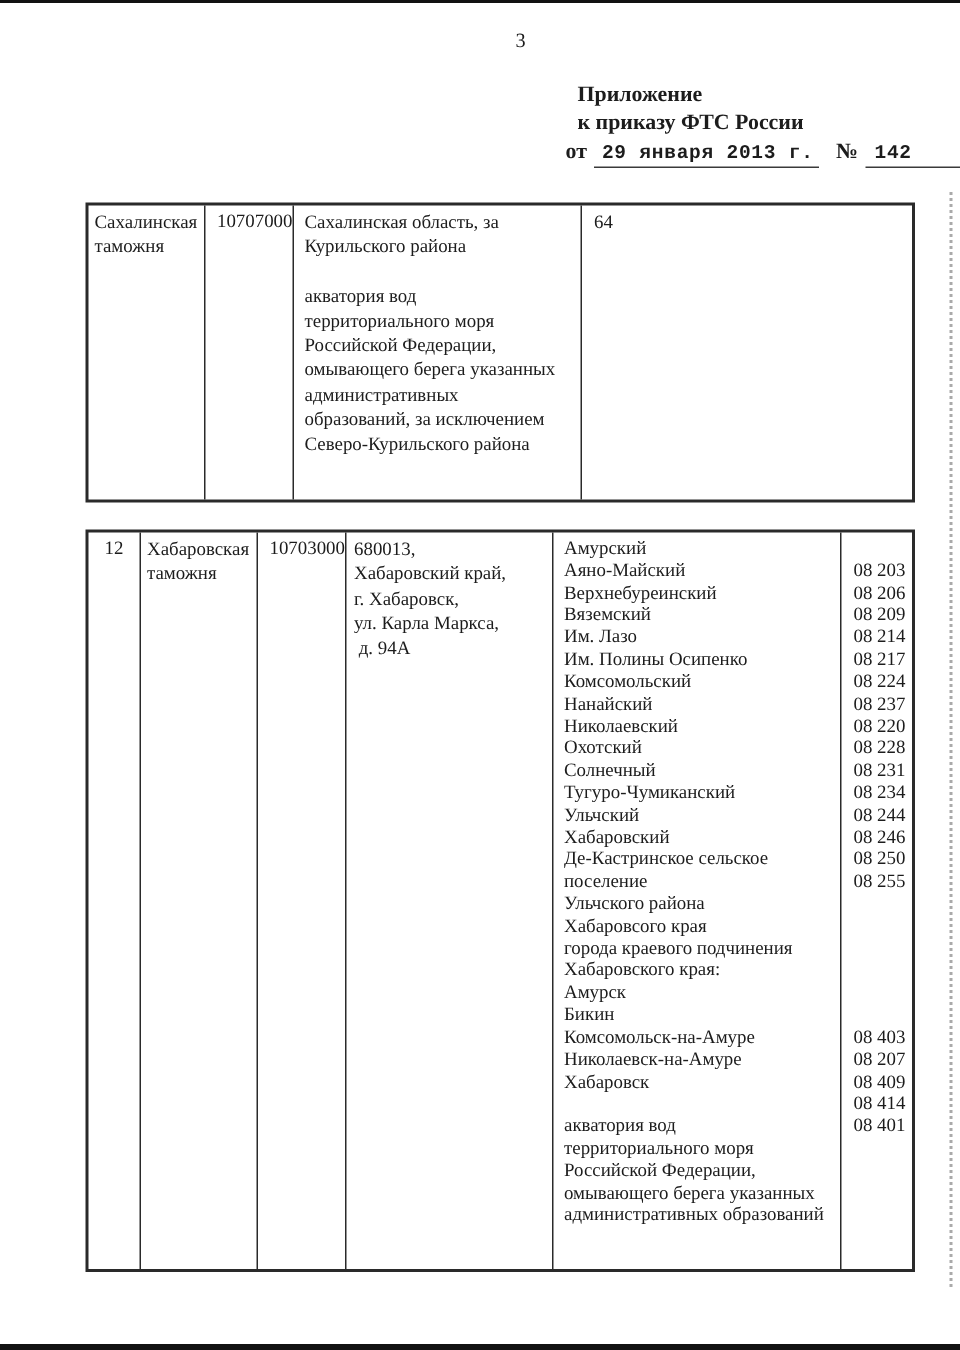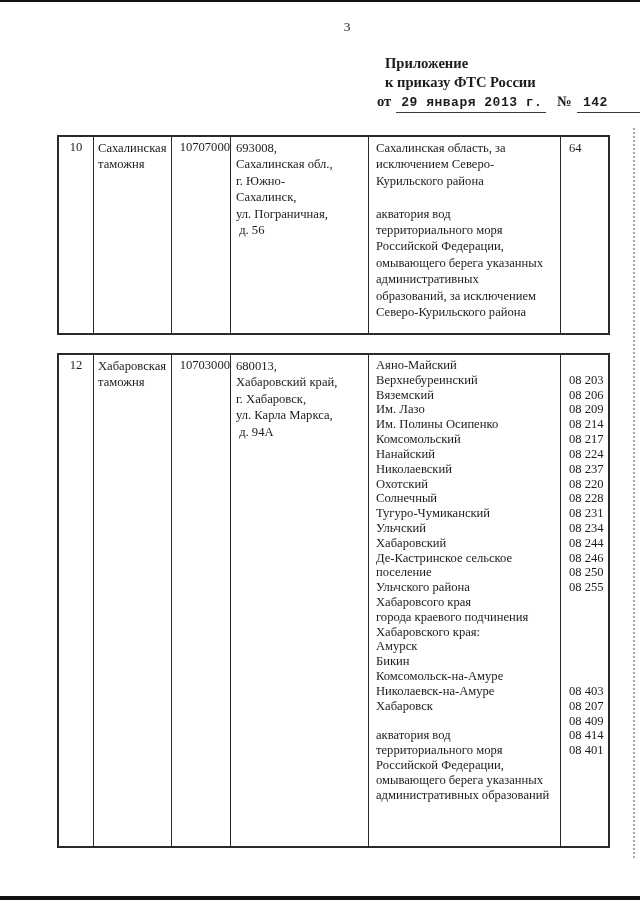--- a/index.html
+++ b/index.html
@@ -56,40 +56,29 @@
 
 <div class="header">
   <div class="h-ind">Приложение</div>
   <div class="h-ind">к приказу ФТС России</div>
   <div class="h-line3">
     <span>от</span><span class="fill-underline date-fill">29 января 2013 г.</span><span class="num-sign">№</span><span class="fill-underline onum-fill">142</span>
   </div>
 </div>
 
 <div class="tblock block-a">
-  <div class="cell c1">10</div>
   <div class="cell c2">
 
   <div class="tline">Сахалинская</div>
       <div class="tline">таможня</div>
     </div>
   <div class="cell c3">10707000</div>
-  <div class="cell c4">
-
-  <div class="tline">693008,</div>
-      <div class="tline">Сахалинская обл.,</div>
-      <div class="tline">г. Южно-</div>
-      <div class="tline">Сахалинск,</div>
-      <div class="tline">ул. Пограничная,</div>
-      <div class="tline"> д. 56</div>
-    </div>
   <div class="cell c5">
 
   <div class="tline">Сахалинская область, за</div>
-      <div class="tline">исключением Северо-</div>
       <div class="tline">Курильского района</div>
       <div class="tline"></div>
       <div class="tline">акватория вод</div>
       <div class="tline">территориального моря</div>
       <div class="tline">Российской Федерации,</div>
       <div class="tline">омывающего берега указанных</div>
       <div class="tline">административных</div>
       <div class="tline">образований, за исключением</div>
       <div class="tline">Северо-Курильского района</div>
     </div>
@@ -109,20 +98,21 @@
   <div class="cell c4">
 
   <div class="tline">680013,</div>
       <div class="tline">Хабаровский край,</div>
       <div class="tline">г. Хабаровск,</div>
       <div class="tline">ул. Карла Маркса,</div>
       <div class="tline"> д. 94А</div>
     </div>
   <div class="cell c5">
 
+      <div class="tline">Амурский</div>
       <div class="tline">Аяно-Майский</div>
       <div class="tline">Верхнебуреинский</div>
       <div class="tline">Вяземский</div>
       <div class="tline">Им. Лазо</div>
       <div class="tline">Им. Полины Осипенко</div>
       <div class="tline">Комсомольский</div>
       <div class="tline">Нанайский</div>
       <div class="tline">Николаевский</div>
       <div class="tline">Охотский</div>
       <div class="tline">Солнечный</div>

